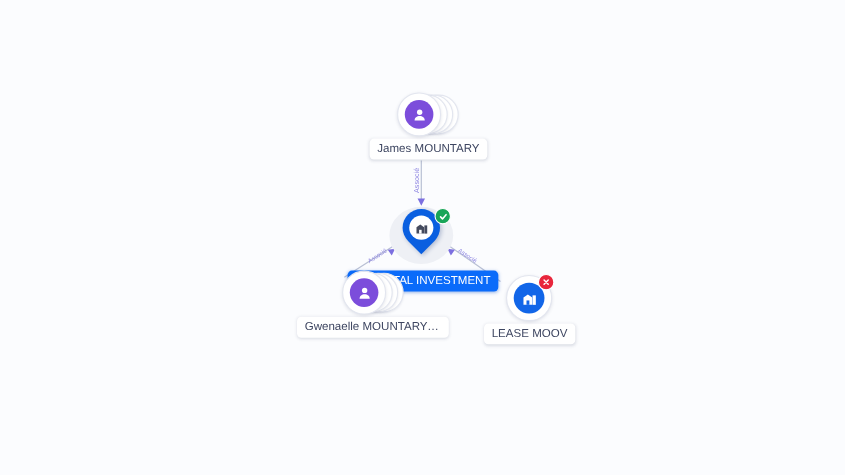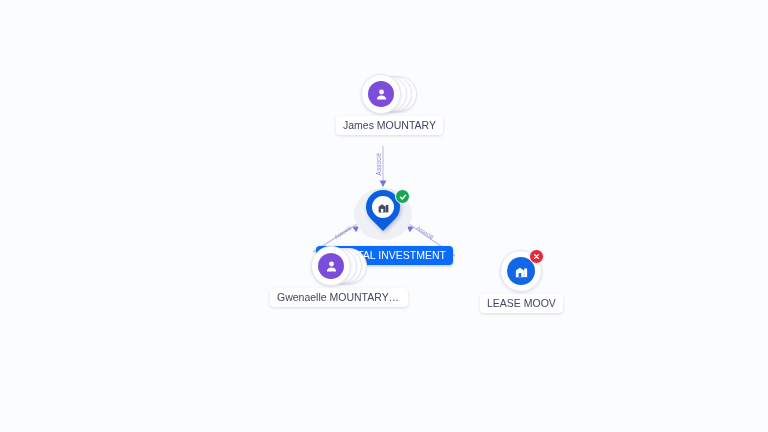--- a/index.html
+++ b/index.html
@@ -182,24 +182,24 @@
     box-shadow: 0 1px 3px rgba(40,50,90,0.16);
     text-align: center;
   }
   .chip.primary {
     background: #0a6bfa;
     color: #ffffff;
     box-shadow: 0 1px 3px rgba(10,80,200,0.35);
   }
 
   
-  #node-james      { left: 336px; top: 74px; justify-content: center;  }
+  #node-james      { left: 336px; top: 84px; justify-content: center;  }
   #node-sci        { left: 316px; top: 188px; }
   #node-gwenaelle  { left: 270px; top: 246px; }
-  #node-leasemoov  { left: 440px; top: 250px; margin-left: 40px; }
+  #node-leasemoov  { left: 440px; top: 250px; }
 </style>
 </head>
 <body>
 
 <div id="graph-canvas">
 
   <svg id="edges-layer" viewBox="0 0 768 432" xmlns="http://www.w3.org/2000/svg">
 
     <line x1="383" y1="146" x2="383" y2="182" stroke="#b9c0d4" stroke-width="1.1"></line>
     <polygon points="383,187 379.6,180.5 386.4,180.5" fill="#7c6fe0"></polygon>

